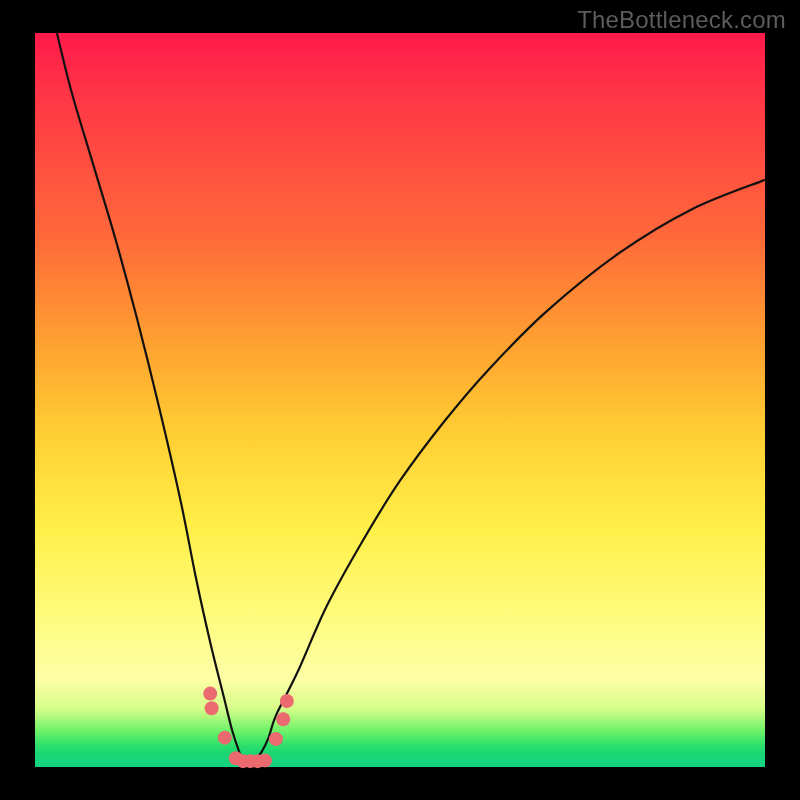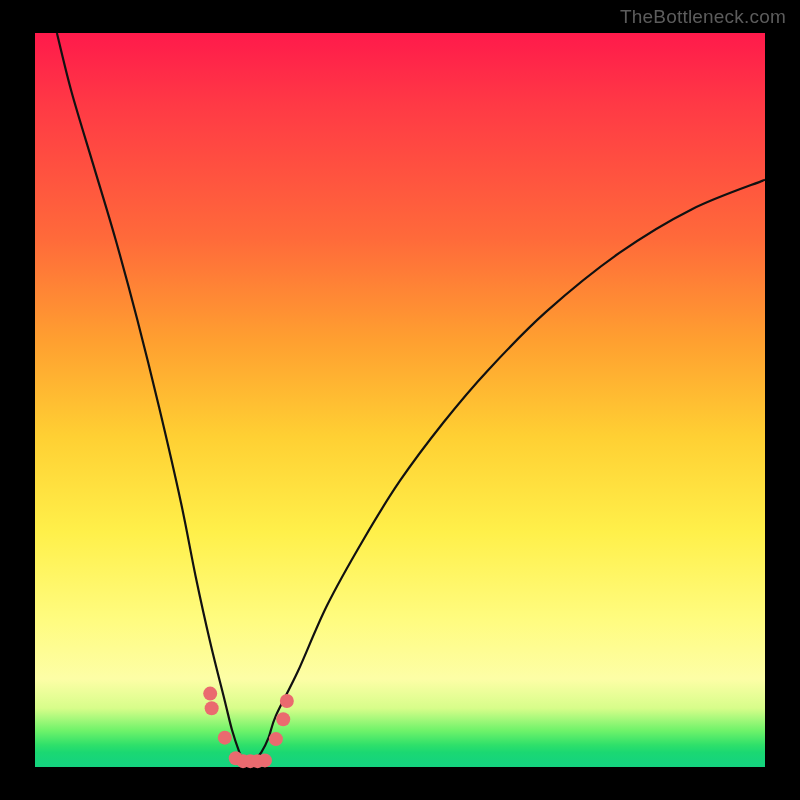--- a/index.html
+++ b/index.html
@@ -40,21 +40,21 @@
       #1bd872 98%,
       #17d57a 99%,
       #14d37f 100%
     );
   }
   .watermark {
     position: absolute;
     top: 6px;
     right: 14px;
     color: #5c5c5c;
-    font-size: 19px;
+    font-size: 24px;
     font-weight: 400;
     letter-spacing: 0.2px;
   }
   svg.curve-layer {
     position: absolute;
     left: 0;
     top: 0;
     width: 730px;
     height: 734px;
     overflow: visible;

